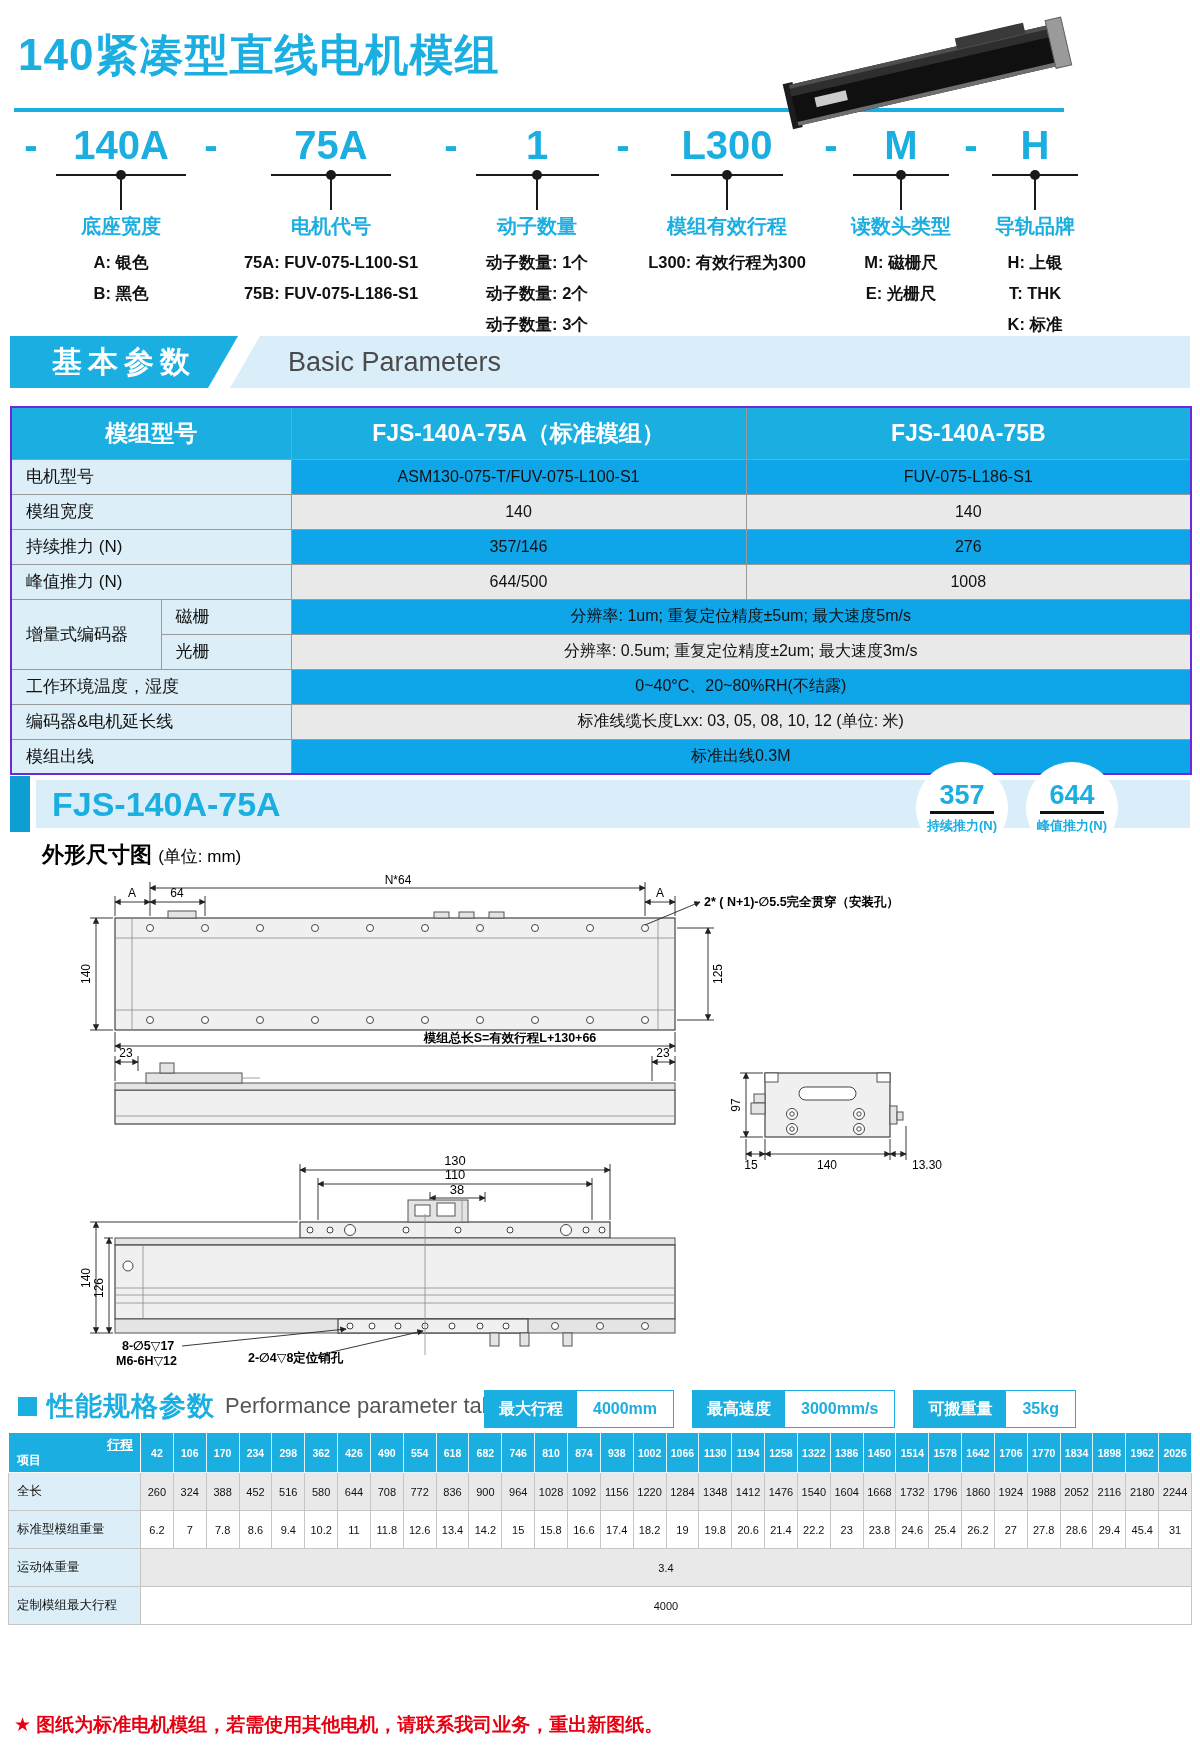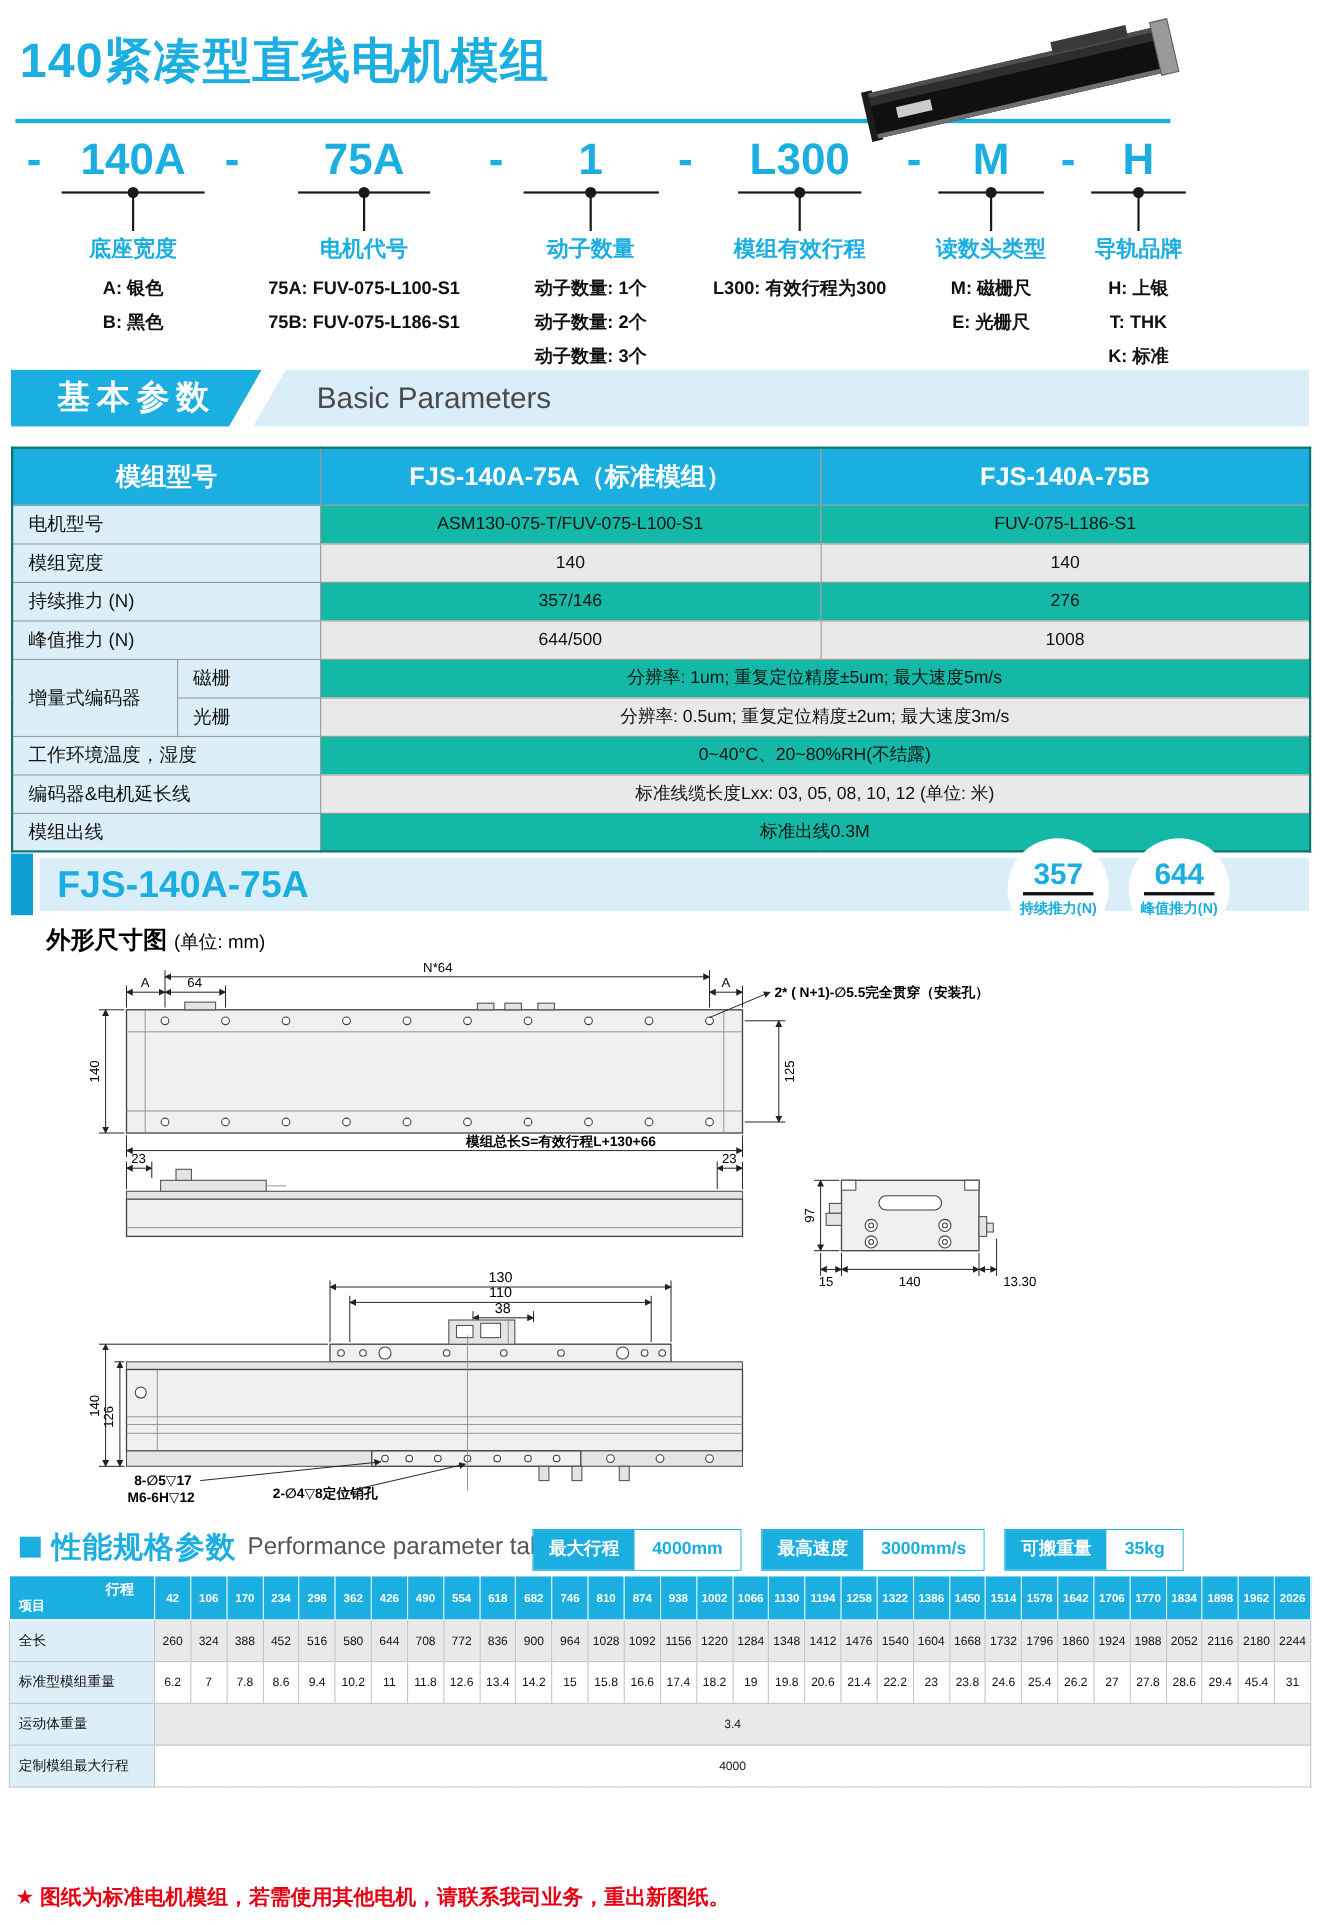--- a/index.html
+++ b/index.html
@@ -26,24 +26,24 @@
   .mc-option{font-size:16.5px;font-weight:600;color:#111;line-height:31px;white-space:nowrap;text-align:center;}
   
   .bh-cn{position:absolute;left:10px;top:336px;width:228px;height:52px;background:var(--accent);
          color:#fff;font-size:30px;font-weight:bold;text-align:center;line-height:52px;letter-spacing:6px;
          clip-path:polygon(0 0,100% 0,calc(100% - 30px) 100%,0 100%);}
   .bh-en{position:absolute;left:230px;top:336px;width:960px;height:52px;background:var(--banner);
          color:#4a4a4a;font-size:27px;line-height:52px;padding-left:58px;
          clip-path:polygon(30px 0,100% 0,100% 100%,0 100%);}
   
   .bt{position:absolute;left:10px;top:406px;width:1180px;border-collapse:collapse;table-layout:fixed;
-      border:2px solid #0f766e;}
+      border:2px solid #6d28d9;}
   .bt th,.bt td{border:1px solid #9a9a9a;text-align:center;vertical-align:middle;}
   .bt th{background:var(--accent);color:#fff;font-size:23px;font-weight:bold;height:52px;}
-  .bt td{height:35px;font-size:16px;background:#14b8a6;}
+  .bt td{height:35px;font-size:16px;background:#0ea5e9;}
   .bt .bt-label{background:var(--labelcell);text-align:left;padding-left:14px;font-size:17px;}
   .bt .bt-sub{background:var(--labelcell);font-size:17px;text-align:left;padding-left:14px;}
   .bt tr.alt td.bt-val{background:var(--rowalt);}
   
   .banner-bar{position:absolute;left:10px;top:776px;width:20px;height:56px;background:var(--accent-dk);}
   .banner-strip{position:absolute;left:36px;top:780px;width:1154px;height:48px;background:var(--banner);}
   .banner-model{position:absolute;left:52px;top:780px;height:48px;line-height:48px;
                 font-size:34px;font-weight:bold;color:var(--accent);}
   .badge{position:absolute;top:762px;width:92px;height:92px;border-radius:50%;background:#fff;
          display:flex;flex-direction:column;align-items:center;justify-content:center;}
@@ -82,21 +82,21 @@
       border:1px solid #999;}
   .pt th{background:var(--accent);color:#fff;border:1px solid rgba(255,255,255,.85);
          font-size:10.5px;font-weight:bold;height:40px;text-align:center;padding:0;}
   .pt td{border:1px solid #c6c6c6;font-size:11px;text-align:center;height:38px;padding:0;background:#fff;}
   .pt .pt-label{background:var(--labelcell);text-align:left;padding-left:8px;font-size:12.5px;}
   .pt tr.alt td{background:var(--rowalt);}
   .pt tr.alt td.pt-label{background:var(--labelcell);}
   .pt-corner{position:relative;
      background-image:linear-gradient(to bottom right,transparent calc(50% - 1px),
        rgba(255,255,255,.85) calc(50% - 1px),rgba(255,255,255,.85) calc(50% + 1px),transparent calc(50% + 1px));}
-  .pt-corner .ct{position:absolute;top:3px;right:18px;font-size:13px;}
+  .pt-corner .ct{position:absolute;top:3px;right:7px;font-size:13px;text-decoration:underline;}
   .pt-corner .cb{position:absolute;bottom:3px;left:8px;font-size:12px;}
   
   .footer-note{position:absolute;left:14px;top:1712px;font-size:19px;font-weight:bold;color:var(--red);}
 </style>
 </head>
 <body>
 
 <div class="title">140紧凑型直线电机模组</div>
 <div class="title-rule"></div>
 

